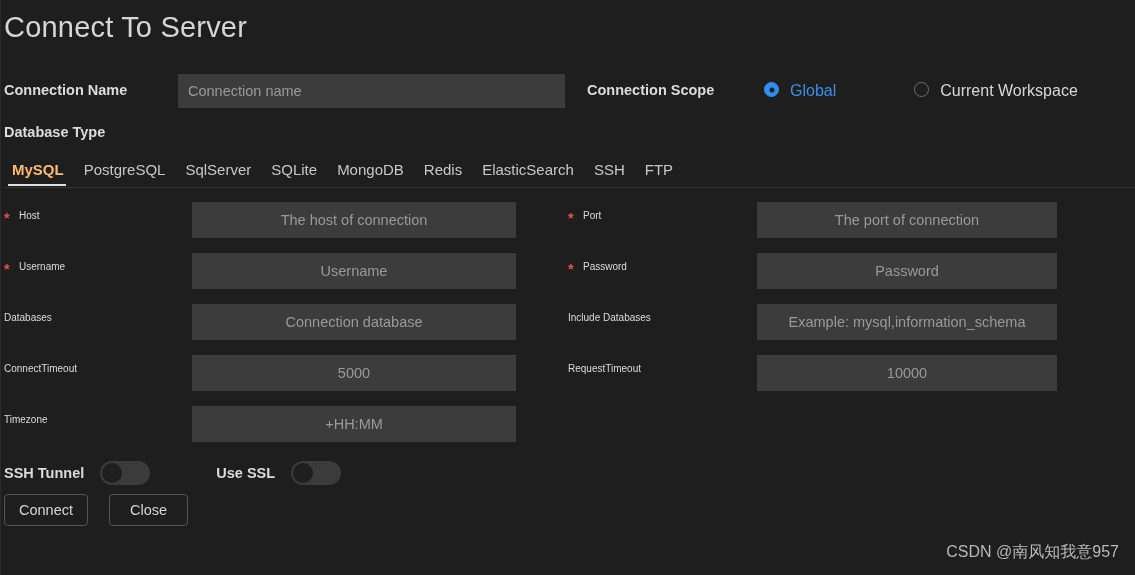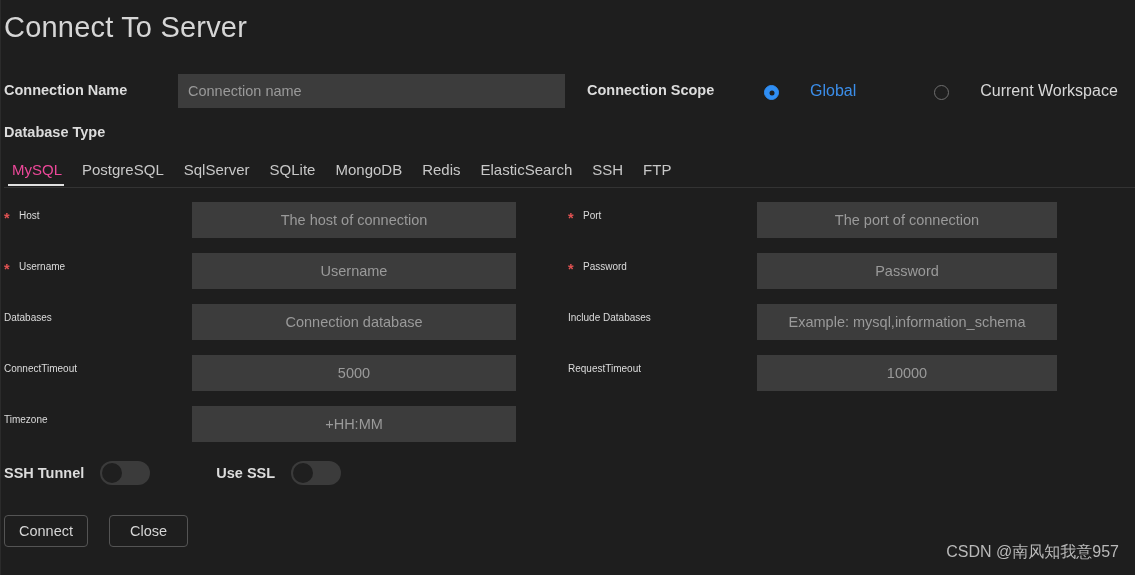--- a/index.html
+++ b/index.html
@@ -90,23 +90,22 @@
     position: absolute;
     left: 760px;
     top: 0px;
     display: flex;
     align-items: center;
     height: 38px;
     gap: 0px;
   }
   .radio-item {
     display: flex;
-    align-items: flex-end;
+    align-items: flex-start;
     cursor: pointer;
-    gap: 20px;
   }
   .radio-item + .radio-item { margin-left: 78px; }
   .radio-dot {
     width: 15px;
     height: 15px;
     border-radius: 50%;
     border: 1px solid #6e6e6e;
     background: transparent;
     display: inline-block;
     position: relative;
@@ -152,21 +151,21 @@
   }
   .tab {
     font-size: 15px;
     color: #c8c8c8;
     padding: 0 10px 8px 10px;
     white-space: nowrap;
     cursor: pointer;
     position: relative;
   }
   .tab:first-child { padding-left: 4px; }
-  .tab.active { color: #ec4899; }
+  .tab.active { color: #fdba74; font-weight: bold; }
   .tab.active::after {
     content: "";
     position: absolute;
     left: 0; right: 8px;
     bottom: 0;
     height: 2px;
     background: #e0e0e0;
   }
   .divider {
     position: absolute;
@@ -272,21 +271,20 @@
   .btn {
     background: transparent;
     border: 1px solid #545454;
     border-radius: 4px;
     color: #d6d6d6;
     font-size: 14.5px;
     font-family: "Liberation Sans", sans-serif;
     height: 32px;
     padding: 0 14px;
     cursor: pointer;
-    margin-top: 21px;
   }
   .btn.close { margin-left: 21px; padding: 0 20px; }
 
   
   .watermark {
     position: absolute;
     right: 16px;
     bottom: 12px;
     font-size: 16px;
     color: #b9b9b9;

